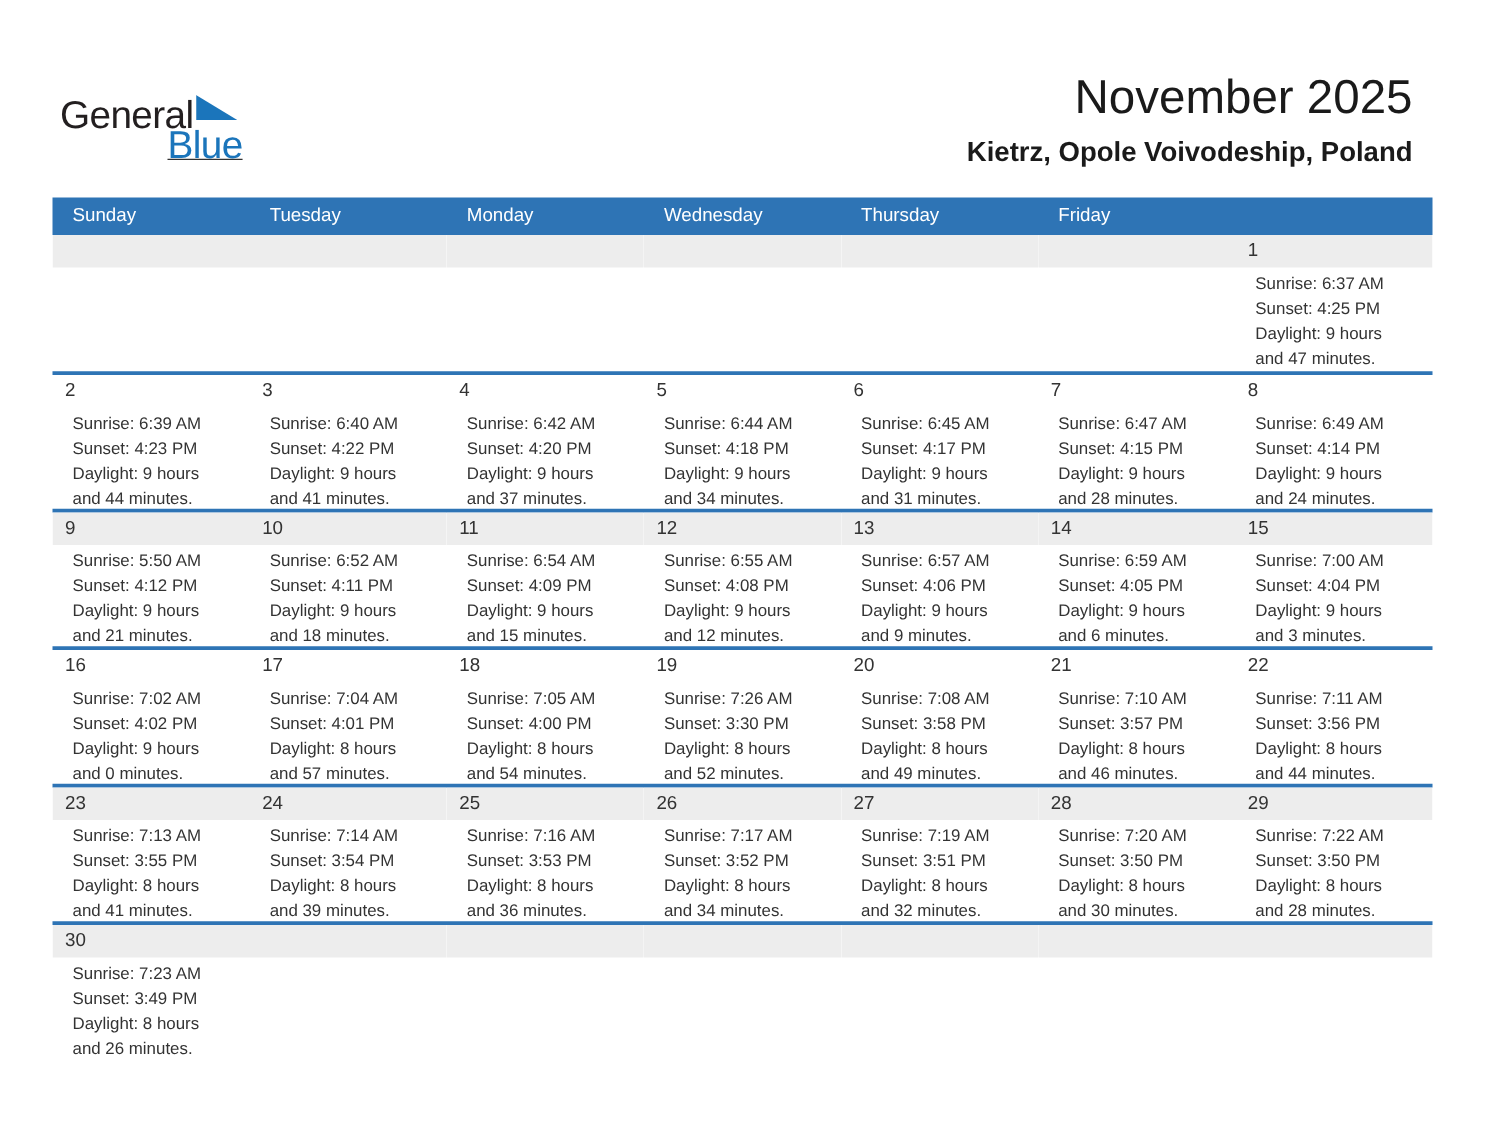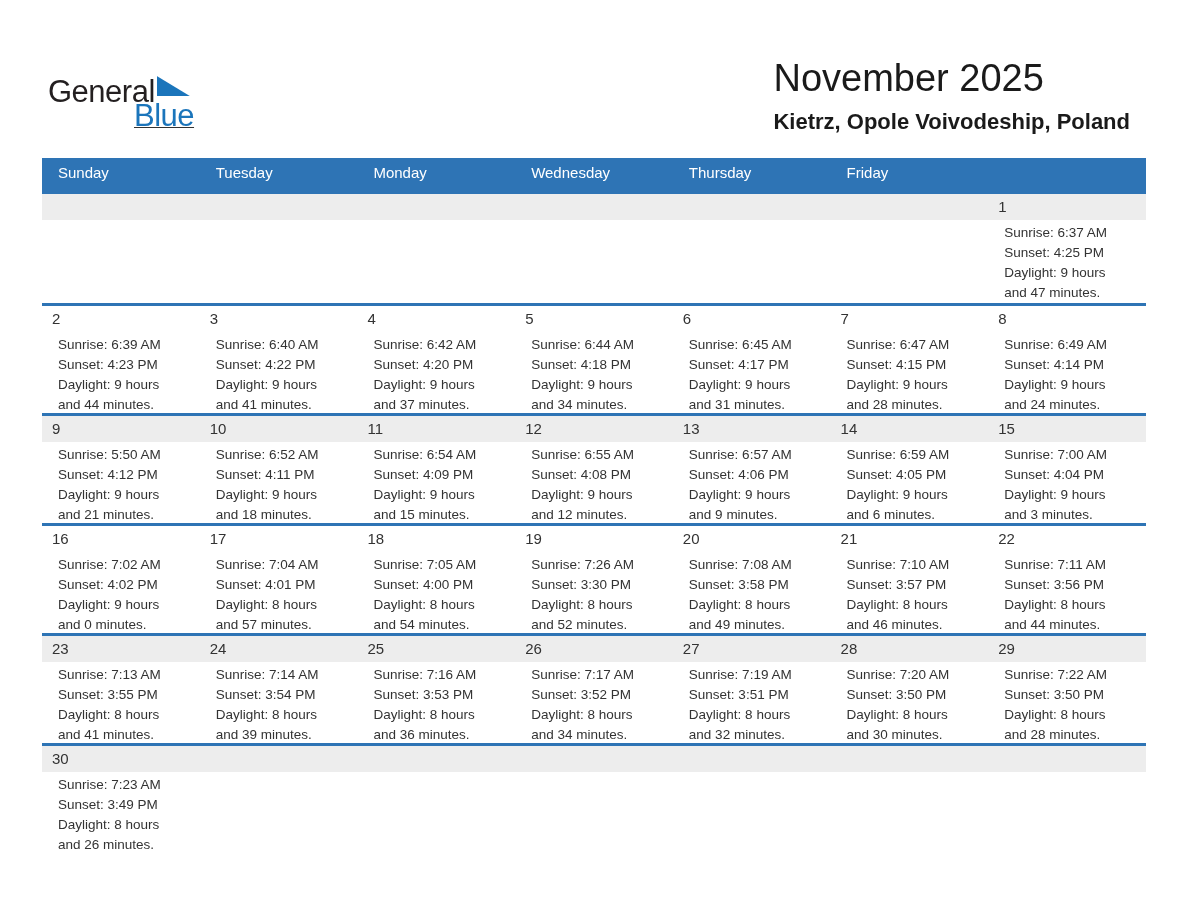--- a/index.html
+++ b/index.html
@@ -18,27 +18,27 @@
   .logo{position:absolute;left:48px;top:76px;}
   .logo-row1{display:flex;}
   .logo-general{font-size:31px;line-height:1;color:var(--logo-black);font-weight:500;letter-spacing:-0.5px;}
   .logo-triangle{width:33px;height:20px;margin-left:2px;margin-bottom:1px;
     background:var(--logo-blue);
     clip-path:polygon(0 0, 100% 100%, 0 100%);}
   .logo-row2{margin:-7px 0 0 86px;text-decoration:underline;}
   .logo-blue-text{font-size:31px;line-height:1;color:var(--logo-blue);font-weight:500;letter-spacing:-0.5px;}
 
   
-  .masthead{position:absolute;top:58px;right:58px;text-align:left;}
+  .masthead{position:absolute;top:58px;right:58px;text-align:right;}
   .page-title{font-size:38px;font-weight:400;color:var(--title-color);line-height:1.1;}
   .page-subtitle{font-size:22px;font-weight:700;color:var(--title-color);margin-top:9px;}
 
   
   .calendar{position:absolute;left:42px;top:158px;width:1104px;}
-  .weekday-row{display:grid;grid-template-columns:repeat(7,1fr);background:var(--accent);height:36px;}
+  .weekday-row{display:grid;grid-template-columns:repeat(7,1fr);background:var(--accent);height:30px;}
   .weekday-cell{color:#ffffff;font-size:15px;line-height:30px;padding-left:16px;font-weight:400;}
 
   .week-row{display:grid;grid-template-columns:repeat(7,1fr);height:110px;border-top:3px solid var(--accent);}
   .week-row.first{border-top:none;height:109px;}
   .day-cell{overflow:hidden;}
   .num-strip{height:26px;padding:4px 0 0 10px;font-size:15px;color:var(--text);}
   .week-row.shaded .num-strip{background:var(--strip-gray);}
   .details{padding:3px 4px 0 16px;font-size:13.5px;color:var(--text);}
   .details div{line-height:20px;white-space:nowrap;}
 </style>

